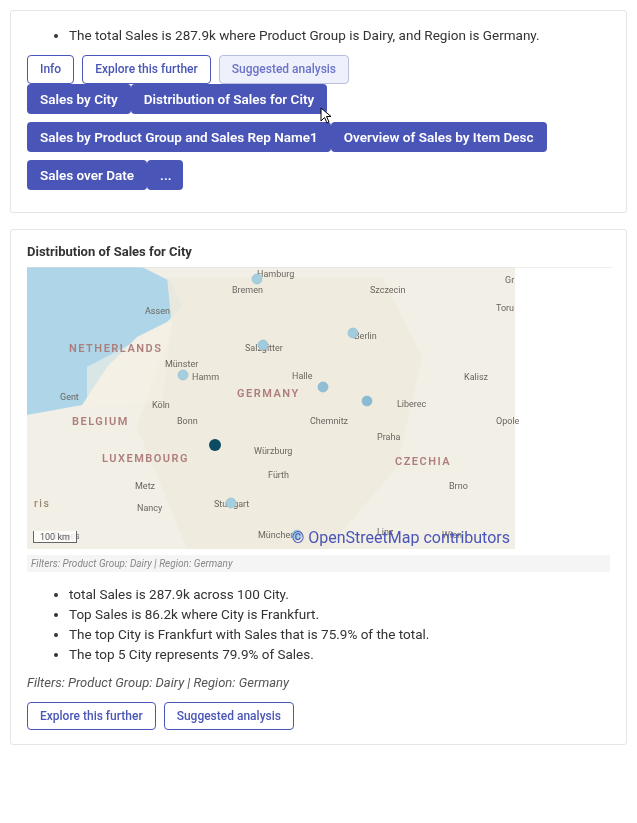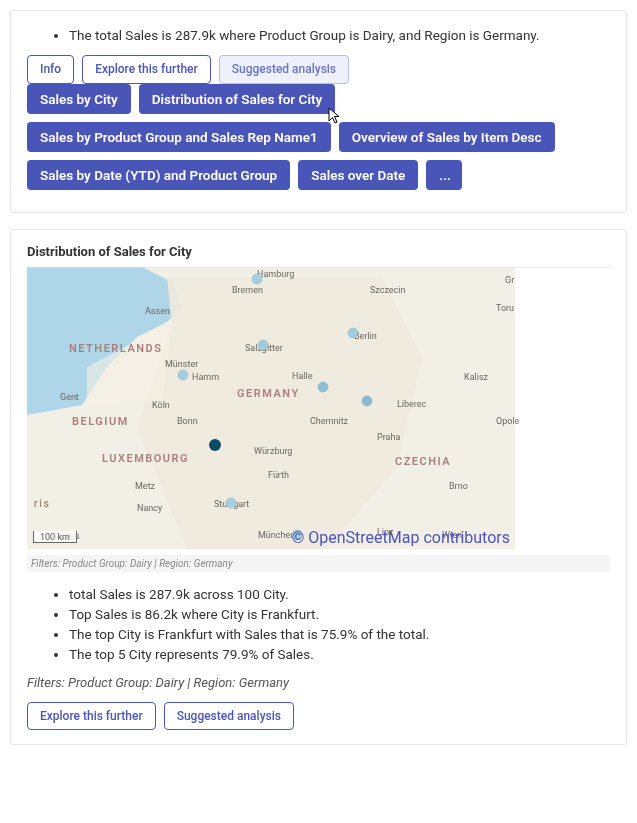--- a/index.html
+++ b/index.html
@@ -5,21 +5,21 @@
     * { box-sizing: border-box; margin: 0; padding: 0; }
     body { font-family: -apple-system, BlinkMacSystemFont, "Segoe UI", Roboto, sans-serif; background: #fff; padding: 10px; color: #333; width: 637px; }
     .card { border: 1px solid #e5e5e5; border-radius: 3px; padding: 14px 16px; margin-bottom: 16px; background: #fff; }
     ul.bullets { list-style-type: disc; padding-left: 42px; margin-bottom: 10px; }
     ul.bullets li { font-size: 13.5px; line-height: 1.5; color: #333; }
     .btn-row { display: flex; flex-wrap: wrap; gap: 8px; margin-top: 8px; }
     .btn { display: inline-flex; align-items: center; padding: 6px 12px; border-radius: 4px; font-size: 12px; font-weight: 500; cursor: pointer; border: 1px solid; line-height: 1.2; }
     .btn-outline { background: #fff; border-color: #4a55b8; color: #4a55b8; }
     .btn-outline-active { background: #eef0fb; border-color: #b8bde2; color: #6a72c9; }
     .section-title { font-size: 13.5px; font-weight: 400; color: #333; margin: 18px 0 12px 0; }
-    .chip-row { display: flex; flex-wrap: wrap; gap: 8px; margin-bottom: 8px; align-items: center; }
+    .chip-row { display: flex; flex-wrap: wrap; gap: 0; margin-bottom: 8px; align-items: center; }
     .chip { background: #4a55b8; color: #fff; padding: 7px 13px; border-radius: 4px; font-size: 13.5px; font-weight: 600; cursor: pointer; }
     .chip-small { width: 36px; text-align: center; }
     .card2-title { font-size: 13px; font-weight: 700; margin-bottom: 8px; color: #333; }
     .map-wrap { position: relative; }
     .map-overlay-legend { position: absolute; right: 4px; top: 4px; font-size: 10.5px; color: #555; text-align: left; width: 95px; }
     .legend-title { font-size: 11px; color: #555; }
     .legend-sub { font-size: 10px; color: #888; margin-bottom: 4px; }
     .legend-label { font-size: 11px; color: #555; margin-top: 4px; font-weight: 500; }
     .legend-vals { display: flex; align-items: stretch; height: 168px; margin-top: 4px; }
     .legend-grad { width: 12px; background: linear-gradient(to bottom, #2c6d91, #9ac6db, #d3e6ef); border: 1px solid #ddd; }
@@ -52,21 +52,20 @@
       <svg style="position:absolute; right:-10px; bottom:-10px; pointer-events:none;" width="18" height="18" viewBox="0 0 18 18">
         <path d="M2 2 L2 15 L5.5 11.5 L8 17 L10 16 L7.5 10.5 L12 10.5 Z" fill="#fff" stroke="#000" stroke-width="1"></path>
       </svg>
     </div>
   </div>
   <div class="chip-row">
     <div class="chip">Sales by Product Group and Sales Rep Name1</div>
     <div class="chip">Overview of Sales by Item Desc</div>
   </div>
   <div class="chip-row">
-    <div class="chip">Sales by Date (YTD) and Product Group</div>
     <div class="chip">Sales over Date</div>
     <div class="chip chip-small">...</div>
   </div>
 </div>
 
 <div class="card">
   <div class="card2-title">Distribution of Sales for City</div>
 
   <div class="map-wrap">
     <svg class="map-svg" width="585" height="282" viewBox="0 0 585 282">

